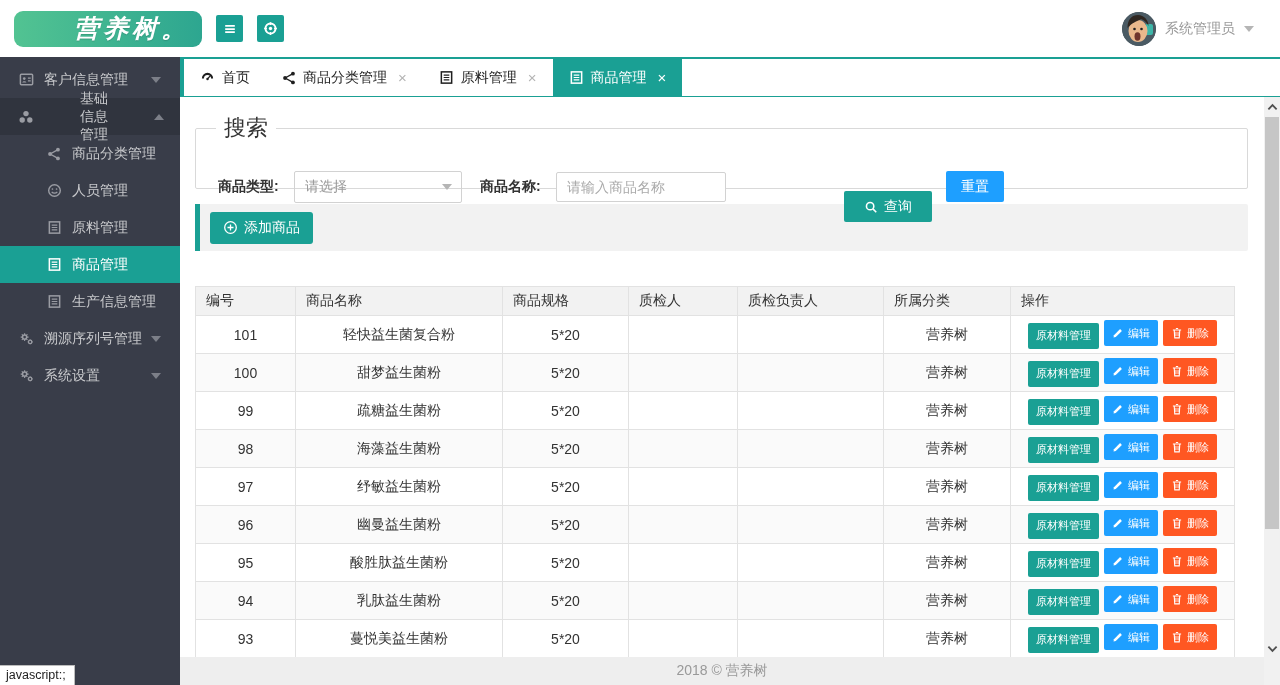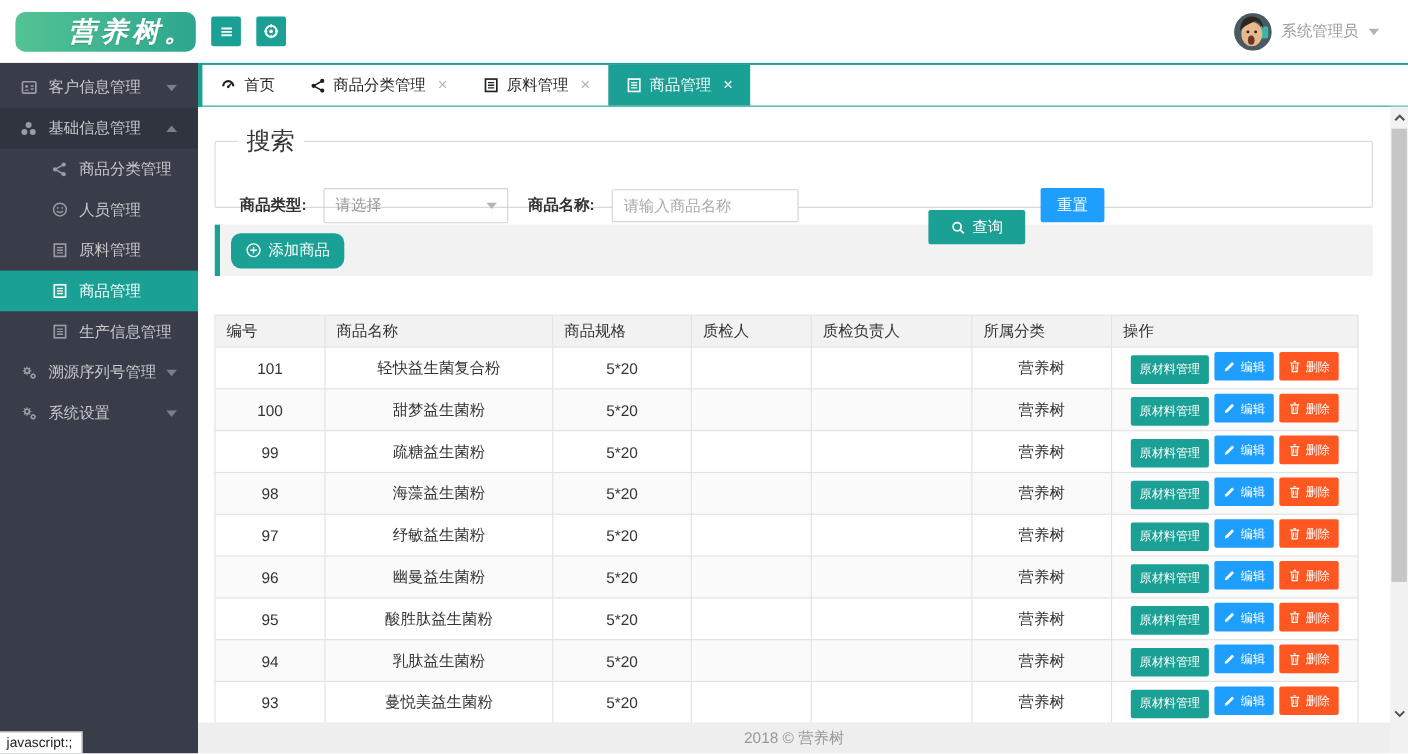--- a/index.html
+++ b/index.html
@@ -8,36 +8,36 @@
 
   :root{
     --teal:#1AA094; --blue:#1E9FFF; --red:#FF5722;
     --sidebar_bg:#393D49; --sidebar_text:#c8c9cc;
   }
 
   .icn{ display:inline-flex; align-items:center; justify-content:center; line-height:0; }
 
   
   .header{ height:57px; display:flex; align-items:center; background:#fff; position:relative; z-index:3; }
-  .logo{ margin-left:14px; width:164px; height:36px; border-radius:9px;
+  .logo{ margin-left:14px; width:188px; height:36px; border-radius:9px;
          background:linear-gradient(90deg,#52c392,#2da690);
          color:#fff; font-weight:bold; font-style:italic; font-size:25px; letter-spacing:4px;
          display:flex; align-items:center; justify-content:center; text-shadow:0 1px 1px rgba(0,0,0,.15);padding-left:48px; }
   .hbtn{ width:27px; height:27px; background:var(--teal); border-radius:2px; margin-left:14px;
          display:flex; align-items:center; justify-content:center; color:#fff; cursor:pointer; }
   .header-right{ margin-left:auto; margin-right:26px; display:flex; align-items:center; gap:9px; color:#999; }
   .avatar{ width:34px; height:34px; border-radius:50%; overflow:hidden; background:#4a5a63; }
   .user-caret{ color:#b5b5b5; }
 
   
   .sidebar{ position:absolute; top:57px; left:0; bottom:0; width:180px; background:var(--sidebar_bg); padding-top:4px; z-index:2; }
   .nav-item{ height:37px; display:flex; align-items:center; padding:0 14px 0 18px; color:var(--sidebar_text); cursor:pointer; }
   .nav-item .icn{ color:#9a9ca3; margin-right:10px; width:16px; }
   .nav-item .caret{ margin-left:auto; color:#7c7f88; margin-right:2px; }
-  .nav-item.open{ background:rgba(0,0,0,.14); }
+  .nav-item.open{ background:rgba(0,0,0,.14);gap:36px; }
   .nav-sub .nav-item{ padding-left:46px; }
   .nav-item.active{ background:var(--teal); color:#fff; }
   .nav-item.active .icn{ color:#fff; }
 
   
   .main{ position:absolute; top:57px; left:180px; right:0; bottom:0; background:#fff; }
   .tabbar{ height:40px; border-top:2px solid var(--teal); border-left:4px solid var(--teal);
            border-bottom:1px solid var(--teal); display:flex; background:#fff; }
   .tab{ display:flex; align-items:center; gap:7px; padding:0 16px; color:#1f1f1f; cursor:pointer; }
   .tab .icn{ color:#1f1f1f; }
@@ -60,21 +60,21 @@
                font-family:"Liberation Sans",sans-serif; color:#333; outline:none; }
   .text-input::placeholder{ color:#aaa; }
   .btn{ display:inline-flex; align-items:center; justify-content:center; gap:6px; border:none; color:#fff;
         border-radius:2px; font-size:14px; cursor:pointer; font-family:"Liberation Sans",sans-serif; }
   .btn-query{ margin-left:118px; width:88px; height:31px; background:var(--teal);margin-top:40px; }
   .btn-reset{ margin-left:14px; width:58px; height:31px; background:var(--blue); }
 
   
   .quote{ margin:15px 0 0 15px; width:1053px; height:47px; background:#f2f2f2; border-left:5px solid var(--teal);
           border-radius:0 2px 2px 0; display:flex; align-items:center; }
-  .btn-add{ margin-left:10px; height:32px; padding:0 13px; background:var(--teal); border-radius:9px; }
+  .btn-add{ margin-left:10px; height:32px; padding:0 13px; background:var(--teal); border-radius:3px; }
 
   
   .table-wrap{ margin:35px 0 0 15px; width:1040px; }
   table{ border-collapse:collapse; width:100%; table-layout:fixed; }
   th{ background:#f2f2f2; border:1px solid #e2e2e2; height:29px; font-weight:normal; text-align:left; padding-left:10px; color:#333; }
   td{ border:1px solid #e2e2e2; height:38px; text-align:center; color:#333; }
   tbody tr:nth-child(even) td{ background:#fafafa; }
   td.actions{ text-align:left; padding-left:17px; }
   .btn-sm{ height:26px; padding:0 8px; font-size:11px; margin-right:5px; gap:4px; }
   .bg-teal{ background:var(--teal); } .bg-blue{ background:var(--blue); } .bg-red{ background:var(--red); }

